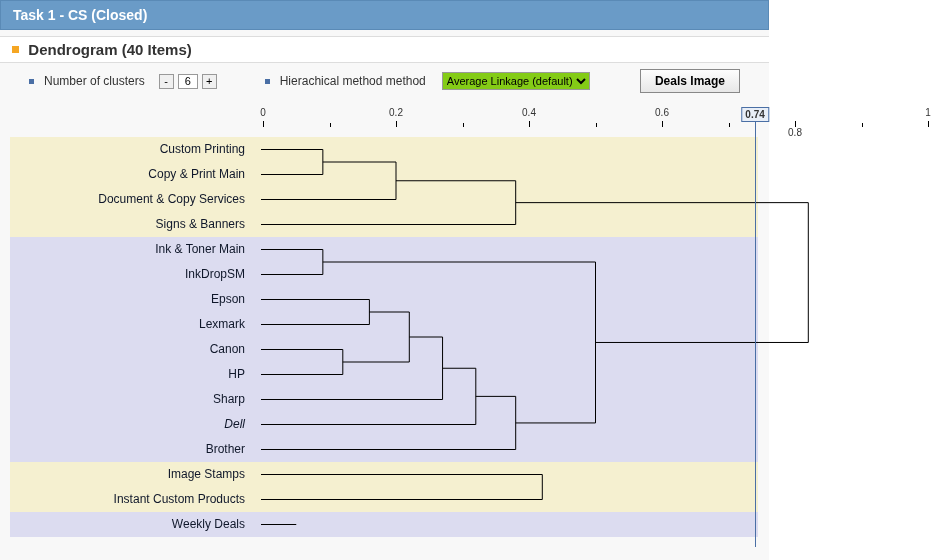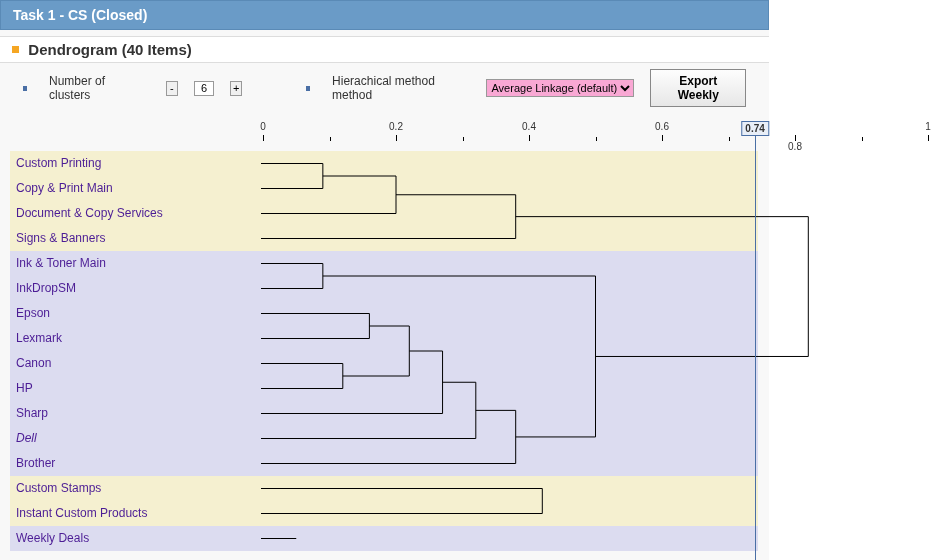--- a/index.html
+++ b/index.html
@@ -26,24 +26,24 @@
     border: 1px solid #5a8ab6;
   }
   .subtitle-bar {
     background: #fff;
     padding: 4px 12px;
     border-bottom: 1px solid #ddd;
     border-top: 1px solid #ddd;
     margin-top: 6px;
   }
   .controls-row {
-    padding: 6px 23px;
+    padding: 6px 29px;
     display: flex;
     align-items: center;
-    gap: 16px;
+    gap: 4px;
   }
   .bullet-orange {
     display: inline-block;
     width: 7px;
     height: 7px;
     background: #f5a623;
     margin-right: 6px;
     vertical-align: middle;
   }
   .bullet-blue {
@@ -82,21 +82,21 @@
     border: 1px solid #999;
     text-align: center;
     font-size: 11px;
     line-height: 13px;
     background: #fff;
     padding: 0;
   }
   .method-select {
     font-size: 11px;
     border: 1px solid #999;
-    background: #f9a8d4;
+    background: #84cc16;
     height: 18px;
   }
   .export-btn {
     margin-left: auto;
     font-size: 12px;
     font-weight: bold;
     padding: 4px 14px;
     border: 1px solid #888;
     background: linear-gradient(#fdfdfd,#e7e7e7);
     cursor: pointer;
@@ -160,24 +160,25 @@
   }
   .band {
     position: absolute;
     left: 2px;
     right: 3px;
   }
   .band-a { background: #f5f0d0; }
   .band-b { background: #dcdcf0; }
   .row-label {
     position: absolute;
-    left: 8px;
+    left: 0;
     width: 245px;
+    text-align: right;
     font-size: 12px;
-    color: #4c1d95;
+    color: #0f172a;
     padding-right: 8px;
     line-height: 25px;
     height: 25px;
   }
   svg.dendro {
     position: absolute;
     left: 0;
     top: 0;
     width: 100%;
     height: 100%;
@@ -212,21 +213,21 @@
     <button class="stepper-btn">+</button>
 
     <span style="width:40px"></span>
     <span class="bullet-blue"></span>
     <span class="ctl-label">Hierachical method method</span>
     <span style="width:8px"></span>
     <select class="method-select">
       <option>Average Linkage (default)</option>
     </select>
 
-    <button class="export-btn">Export Weekly</button>
+    <button class="export-btn">Deals Image</button>
   </div>
 
   <div class="chart-region">
     <div class="axis-area" id="axis-area">
         <div class="tick" style="left: 255px;"></div>
         <div class="tick-label" style="left: 255px;">0</div>
         <div class="tick-minor" style="left: 321.5px;"></div>
         <div class="tick" style="left: 388px;"></div>
         <div class="tick-label" style="left: 388px;">0.2</div>
         <div class="tick-minor" style="left: 454.5px;"></div>
@@ -311,20 +312,20 @@
         <div class="row-label" style="top: 75px;">Signs &amp; Banners</div>
         <div class="row-label" style="top: 100px;">Ink &amp; Toner Main</div>
         <div class="row-label" style="top: 125px;">InkDropSM</div>
         <div class="row-label" style="top: 150px;">Epson</div>
         <div class="row-label" style="top: 175px;">Lexmark</div>
         <div class="row-label" style="top: 200px;">Canon</div>
         <div class="row-label" style="top: 225px;">HP</div>
         <div class="row-label" style="top: 250px;">Sharp</div>
         <div class="row-label" style="top: 275px; font-style: italic;">Dell</div>
         <div class="row-label" style="top: 300px;">Brother</div>
-        <div class="row-label" style="top: 325px;">Custom Stamps</div>
+        <div class="row-label" style="top: 325px;">Image Stamps</div>
         <div class="row-label" style="top: 350px;">Instant Custom Products</div>
         <div class="row-label" style="top: 375px;">Weekly Deals</div>
       </div>
     <div class="threshold-line" id="thr-line" style="left: 747.1px;"></div>
     <div class="threshold-marker" id="thr-marker" style="left: 747.1px; font-weight: bold;">0.74</div>
   </div>
 </div>
 
 </body></html>

